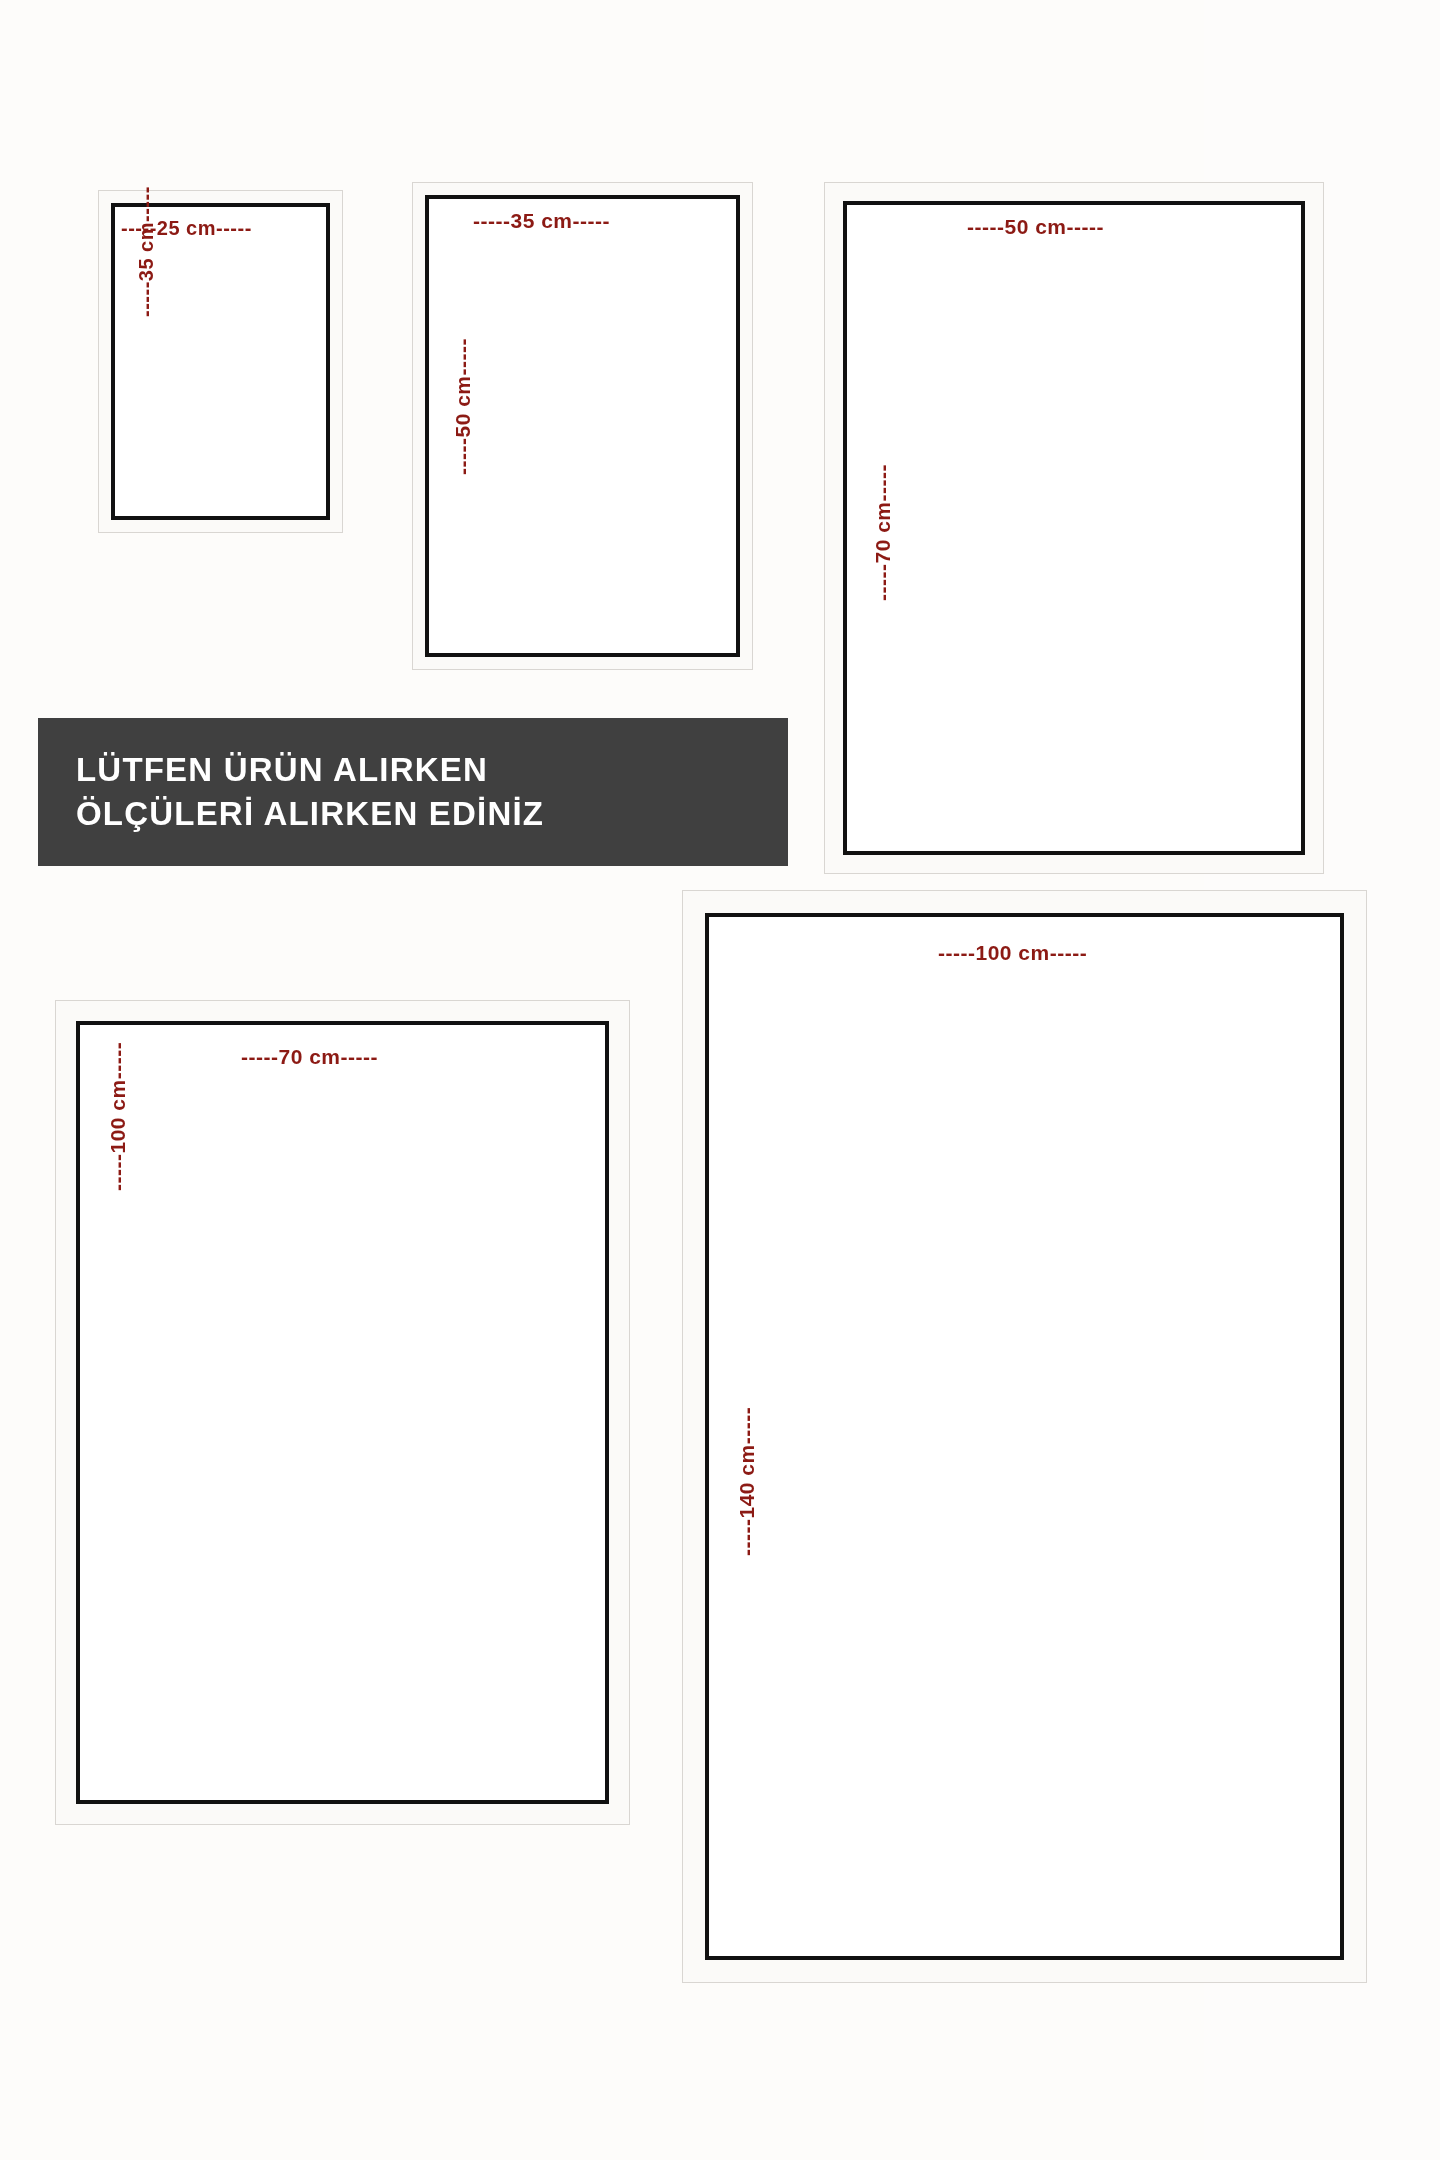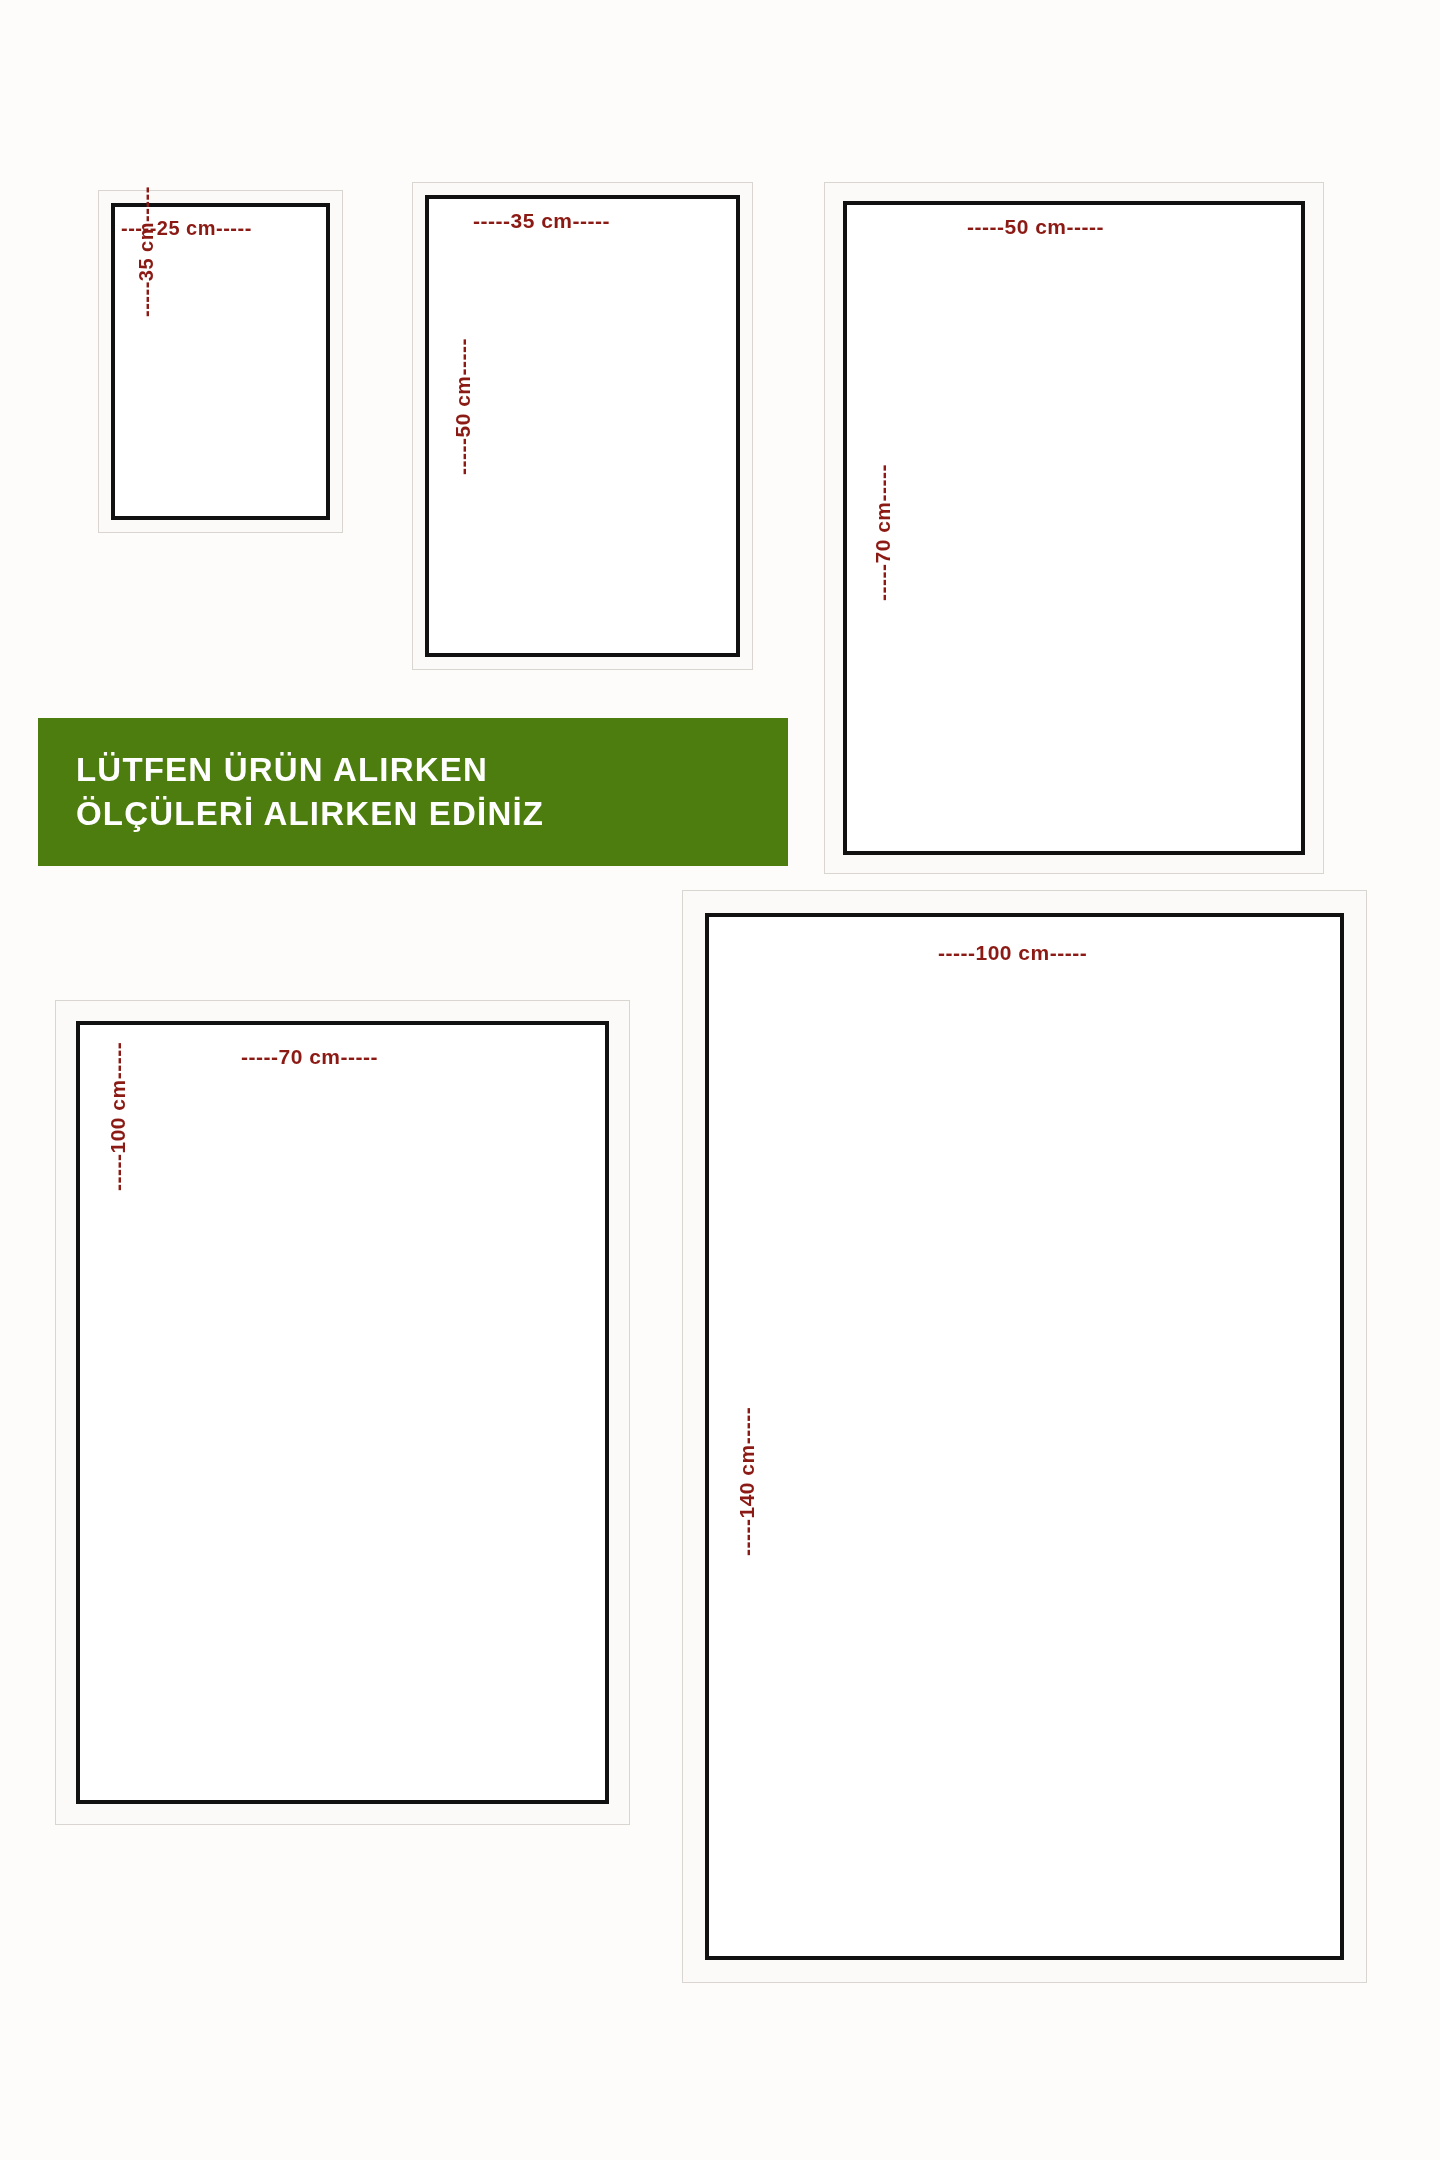--- a/index.html
+++ b/index.html
@@ -47,21 +47,21 @@
     white-space: nowrap;
   }
   .dim.vert {
     transform-origin: 0 0;
     transform: rotate(-90deg);
   }
 
   
   #banner {
     position: absolute;
-    background: #4d7c0f;
+    background: #404040;
     display: flex;
     flex-direction: column;
     justify-content: center;
     box-sizing: border-box;
     padding-left: 38px;
   }
   #banner .line {
     color: #ffffff;
     font-weight: bold;
     font-family: "Liberation Sans", sans-serif;

